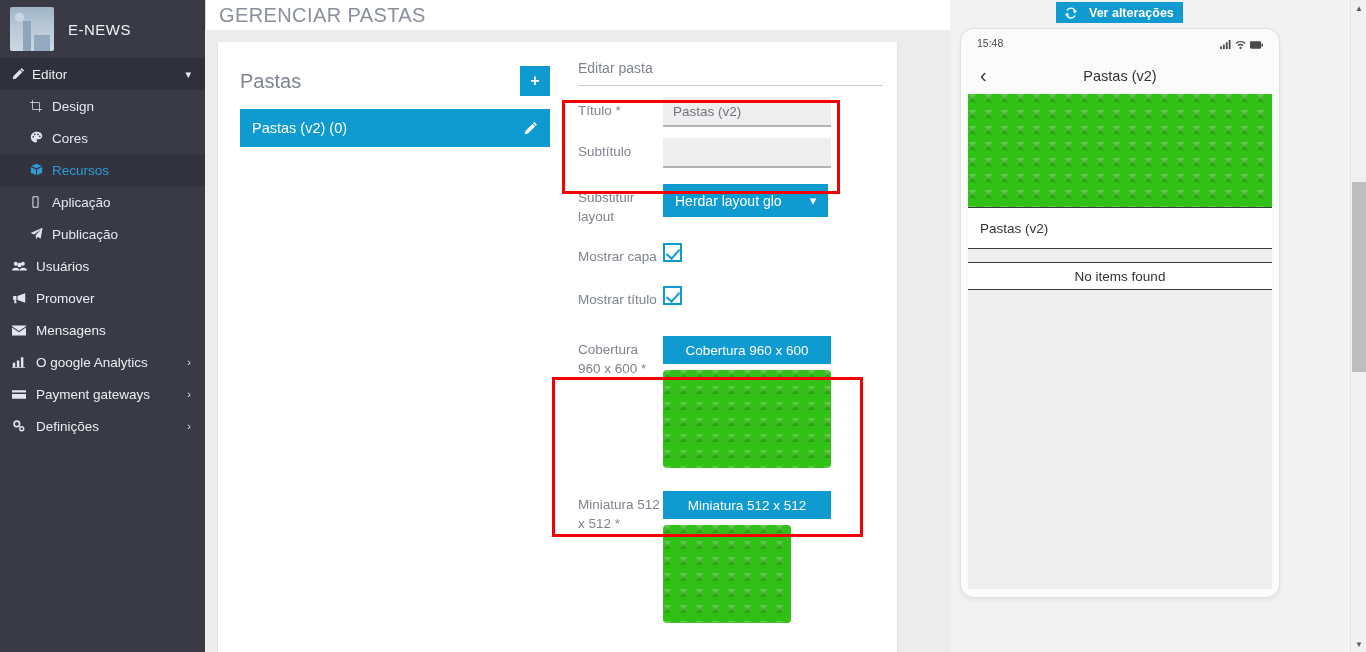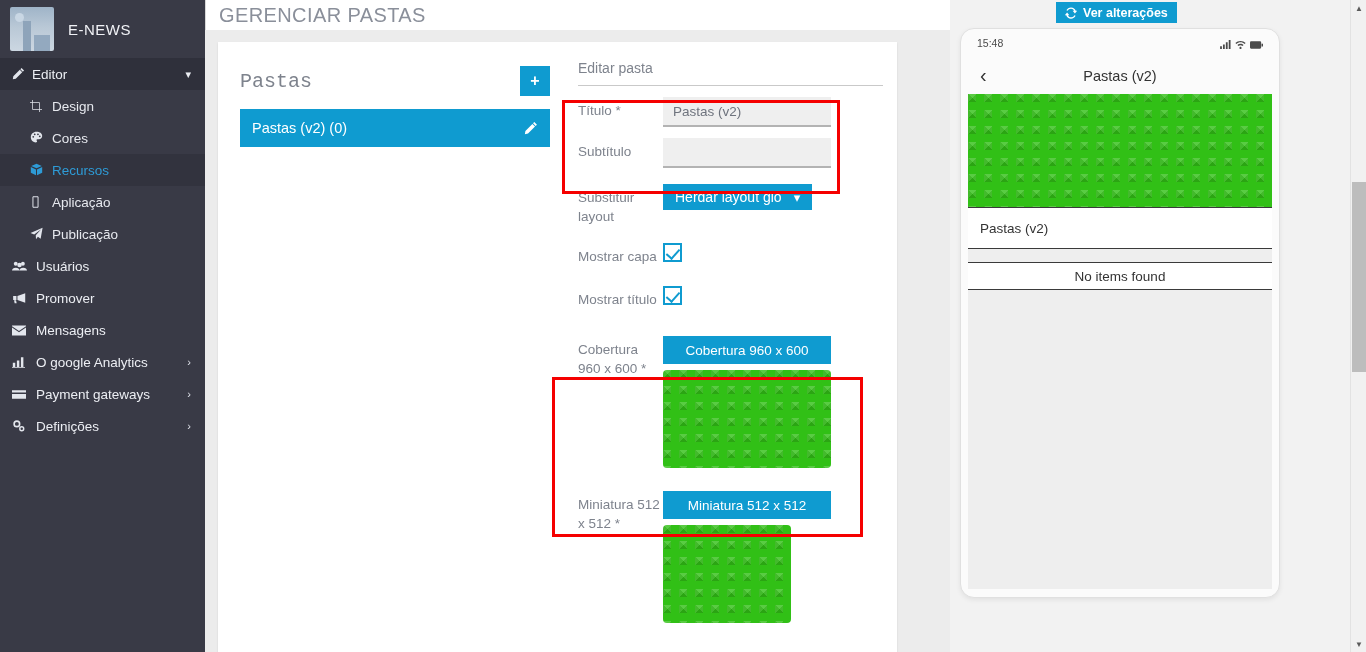--- a/index.html
+++ b/index.html
@@ -81,21 +81,21 @@
     box-shadow: 0 1px 2px rgba(0,0,0,.10);
     display: flex;
   }
   .col-left { width: 350px; padding: 20px 18px 0 22px; }
   .col-right { width: 329px; padding: 18px 14px 0 10px; position: relative; }
 
   .pastas-head {
     display: flex; align-items: center; height: 38px;
     margin-bottom: 9px;
   }
-  .pastas-head h2 { font-size: 20px; font-weight: normal; color: #7e838d; font-family: Liberation Mono, monospace; }
+  .pastas-head h2 { font-size: 20px; font-weight: normal; color: #7e838d; }
   .btn-add {
     margin-left: auto; width: 30px; height: 30px; background: #0f9bd0;
     color: #fff; border: none; font-size: 16px; line-height: 1;
     display: flex; align-items: center; justify-content: center;
     cursor: pointer; font-weight: bold;
   }
   .folder-row {
     background: #0f9bd0; color: #fff; height: 38px;
     display: flex; align-items: center; padding: 0 12px;
     font-size: 14.5px; cursor: pointer;
@@ -117,23 +117,23 @@
 
   .inp {
     width: 168px; height: 30px; background: #efefef;
     border: none; border-bottom: 2px solid #b3b3b3;
     font-size: 13.5px; color: #6e737d; padding: 0 10px;
     font-family: "Liberation Sans", sans-serif;
   }
   .inp::placeholder { color: #8d929b; }
 
   .btn-blue {
-    background: #0f9bd0; color: #fff; border: none; height: 26px;
+    background: #0f9bd0; color: #fff; border: none; height: 33px;
     font-size: 14px; padding: 0 12px; cursor: pointer;
-    display: inline-flex; align-items: center; gap: 12px;
+    display: inline-flex; align-items: center; gap: 28px;
     font-family: "Liberation Sans", sans-serif;
   }
   .btn-blue.wide {
     width: 168px; justify-content: center; gap: 0;
     font-size: 13.5px; height: 28px;
   }
   .dd-caret { font-size: 13px; }
 
   .chk {
     width: 19px; height: 19px; border: 2px solid #0f9bd0;
@@ -165,21 +165,21 @@
   }
 
   
   .preview {
     flex: 1; height: 652px; background: #f2f2f2; position: relative;
   }
   .btn-ver {
     position: absolute; left: 106px; top: 2px;
     background: #0f9bd0; color: #fff; border: none;
     height: 21px; padding: 0 9px; font-size: 12.5px; font-weight: bold;
-    display: flex; align-items: center; gap: 6px; cursor: pointer;
+    display: flex; align-items: center; gap: 12px; cursor: pointer;
     font-family: "Liberation Sans", sans-serif;
   }
   .phone {
     position: absolute; left: 10px; top: 28px;
     width: 320px; height: 570px;
     background: #fbfbfb; border: 1px solid #e0e0e0;
     border-radius: 14px; padding: 8px 7px;
     box-shadow: 0 2px 5px rgba(0,0,0,.07);
   }
   .screen {

